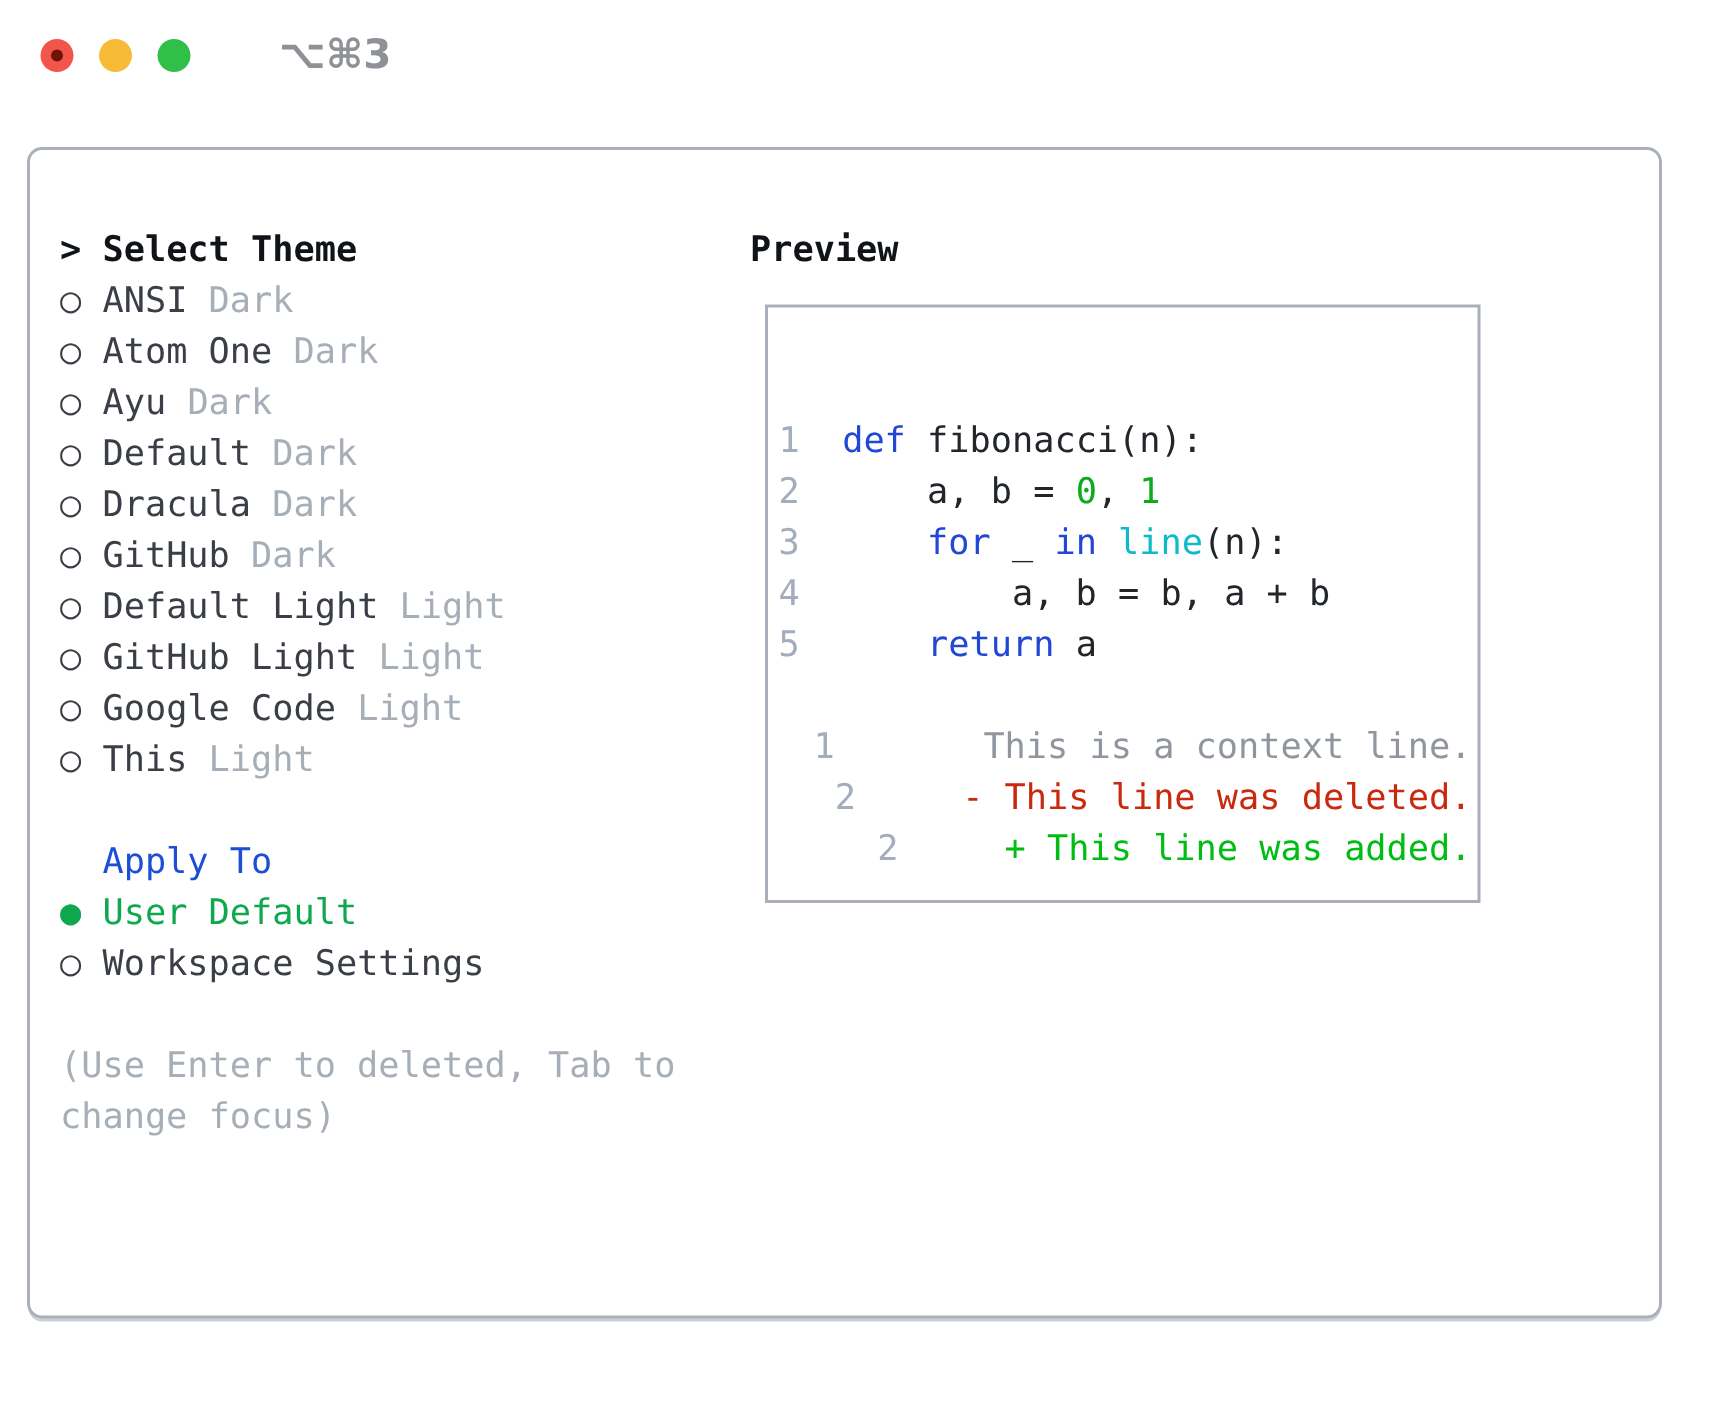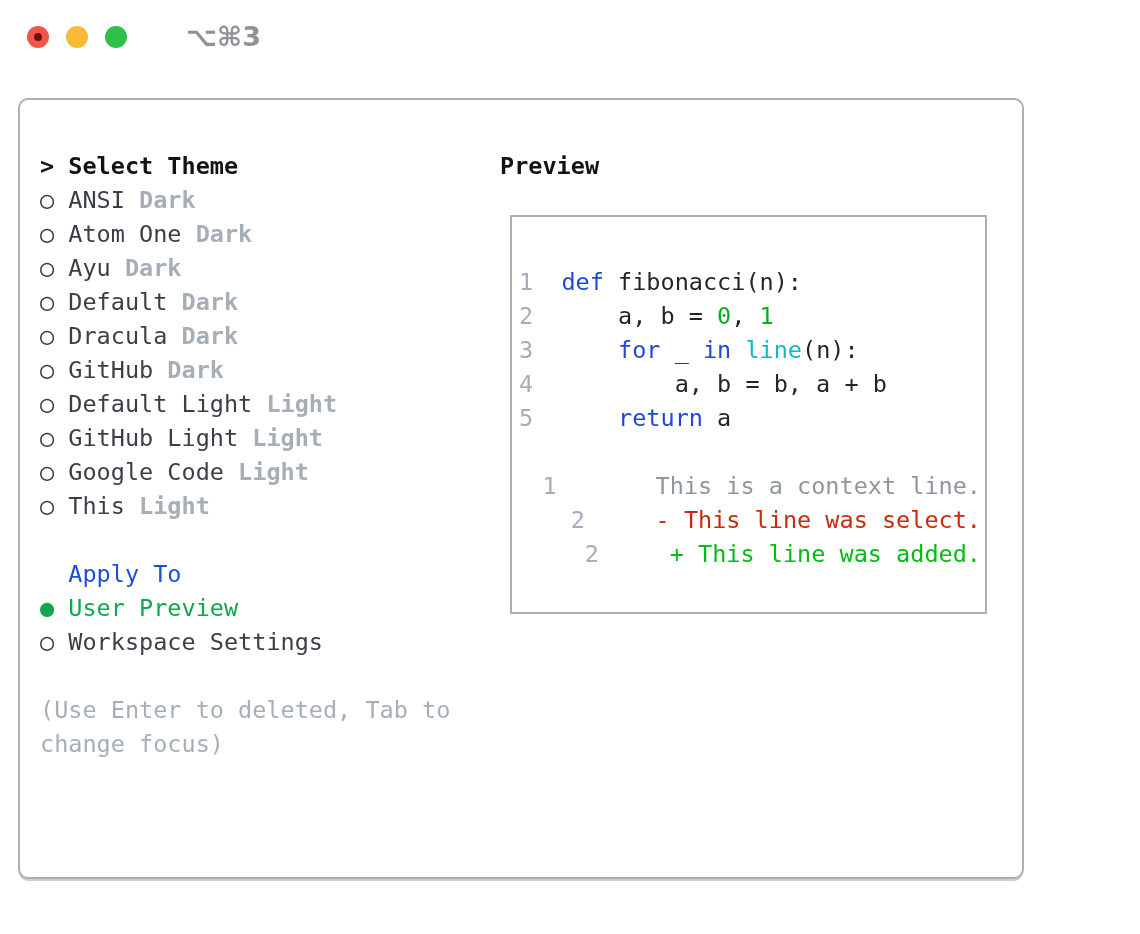--- a/index.html
+++ b/index.html
@@ -36,53 +36,52 @@
   .win-title {
     margin-left: 42px;
     font-family: "DejaVu Sans", "Liberation Sans", sans-serif;
     font-size: 27px; font-weight: bold;
     color: var(--title-gray);
     line-height: 22px;
   }
   
   .main-box {
     position: absolute; left: 18px; top: 98px;
-    width: 1006px; height: 781px;
+    width: 1090px; height: 781px;
     border: 2px solid var(--border);
     border-radius: 10px;
     background: #ffffff;
     box-shadow: 0 3px 0 -1px rgba(160,170,180,0.55);
   }
   .row {
     height: 34px; line-height: 34px;
     white-space: pre;
     font-size: 23.5px;
     color: var(--item-text);
   }
   .spacer { height: 34px; }
   .left-col { position: absolute; left: 20px; top: 49px; }
   .prompt { font-weight: bold; color: var(--hdr-text); }
   .hdr { font-weight: bold; color: var(--hdr-text); }
   .mk { color: var(--item-text); }
   .mk-sel { color: var(--sel-green); }
   .name { color: var(--item-text); }
   .name-sel { color: var(--sel-green); }
-  .badge { color: var(--muted); font-weight: bold; }
+  .badge { color: var(--muted); }
   .apply-hdr { color: #1d4ed8; }
   .help { color: var(--muted); }
   
   .preview-hdr-row { position: absolute; left: 480px; top: 49px; }
   .preview-box {
     position: absolute; left: 490px; top: 103px;
     width: 477px; height: 399px;
     border: 2px solid var(--border);
     background: #ffffff;
-    padding: 48px 4px 0 7px;
+    padding: 71px 4px 0 7px;
     overflow: hidden;
-    margin-top: 12px;
   }
   .diff-block { margin-top: 34px; text-align: right; }
   .tk-lineno { color: var(--lineno); }
   .tk-plain  { color: var(--code-fg); }
   .tk-kw     { color: var(--kw-blue); }
   .tk-builtin{ color: var(--builtin-cyan); }
   .tk-num    { color: var(--lit-green); }
   .tk-ctx    { color: var(--ctx-gray); }
   .tk-del    { color: var(--del-red); }
   .tk-add    { color: var(--add-green); }
@@ -115,21 +114,21 @@
           <div class="row"><span class="mk">○</span> <span class="name">GitHub Light</span> <span class="badge">Light</span></div>
           <div class="row"><span class="mk">○</span> <span class="name">Google Code</span> <span class="badge">Light</span></div>
           <div class="row"><span class="mk">○</span> <span class="name">This</span> <span class="badge">Light</span></div>
         </div>
 
       <div class="spacer"></div>
 
       <div class="row"><span>  </span><span class="apply-hdr">Apply To</span></div>
 
       <div id="apply-list">
-          <div class="row"><span class="mk mk-sel">●</span> <span class="name name-sel">User Preview</span></div>
+          <div class="row"><span class="mk mk-sel">●</span> <span class="name name-sel">User Default</span></div>
           <div class="row"><span class="mk">○</span> <span class="name">Workspace Settings</span></div>
         </div>
 
       <div class="spacer"></div>
 
       <div id="help-lines">
           <div class="row help">(Use Enter to deleted, Tab to</div>
           <div class="row help">change focus)</div>
         </div>
     </div>
@@ -139,19 +138,19 @@
     <div class="preview-box">
       <div id="code-block">
           <div class="row"><span class="tk-lineno">1</span><span class="tk-plain">  </span><span class="tk-kw">def</span><span class="tk-plain"> fibonacci(n):</span></div>
           <div class="row"><span class="tk-lineno">2</span><span class="tk-plain">      a, b = </span><span class="tk-num">0</span><span class="tk-plain">, </span><span class="tk-num">1</span></div>
           <div class="row"><span class="tk-lineno">3</span><span class="tk-plain">      </span><span class="tk-kw">for</span><span class="tk-plain"> _ </span><span class="tk-kw">in</span><span class="tk-plain"> </span><span class="tk-builtin">line</span><span class="tk-plain">(n):</span></div>
           <div class="row"><span class="tk-lineno">4</span><span class="tk-plain">          a, b = b, a + b</span></div>
           <div class="row"><span class="tk-lineno">5</span><span class="tk-plain">      </span><span class="tk-kw">return</span><span class="tk-plain"> a</span></div>
         </div>
       <div id="diff-block" class="diff-block">
           <div class="row"><span class="tk-lineno">1</span><span class="tk-ctx">       This is a context line.</span></div>
-          <div class="row"><span class="tk-lineno">2</span><span class="tk-del">     - This line was select.</span></div>
+          <div class="row"><span class="tk-lineno">2</span><span class="tk-del">     - This line was deleted.</span></div>
           <div class="row"><span class="tk-lineno">2</span><span class="tk-add">     + This line was added.</span></div>
         </div>
     </div>
 
   </div>
 </div>
 
 </body></html>

